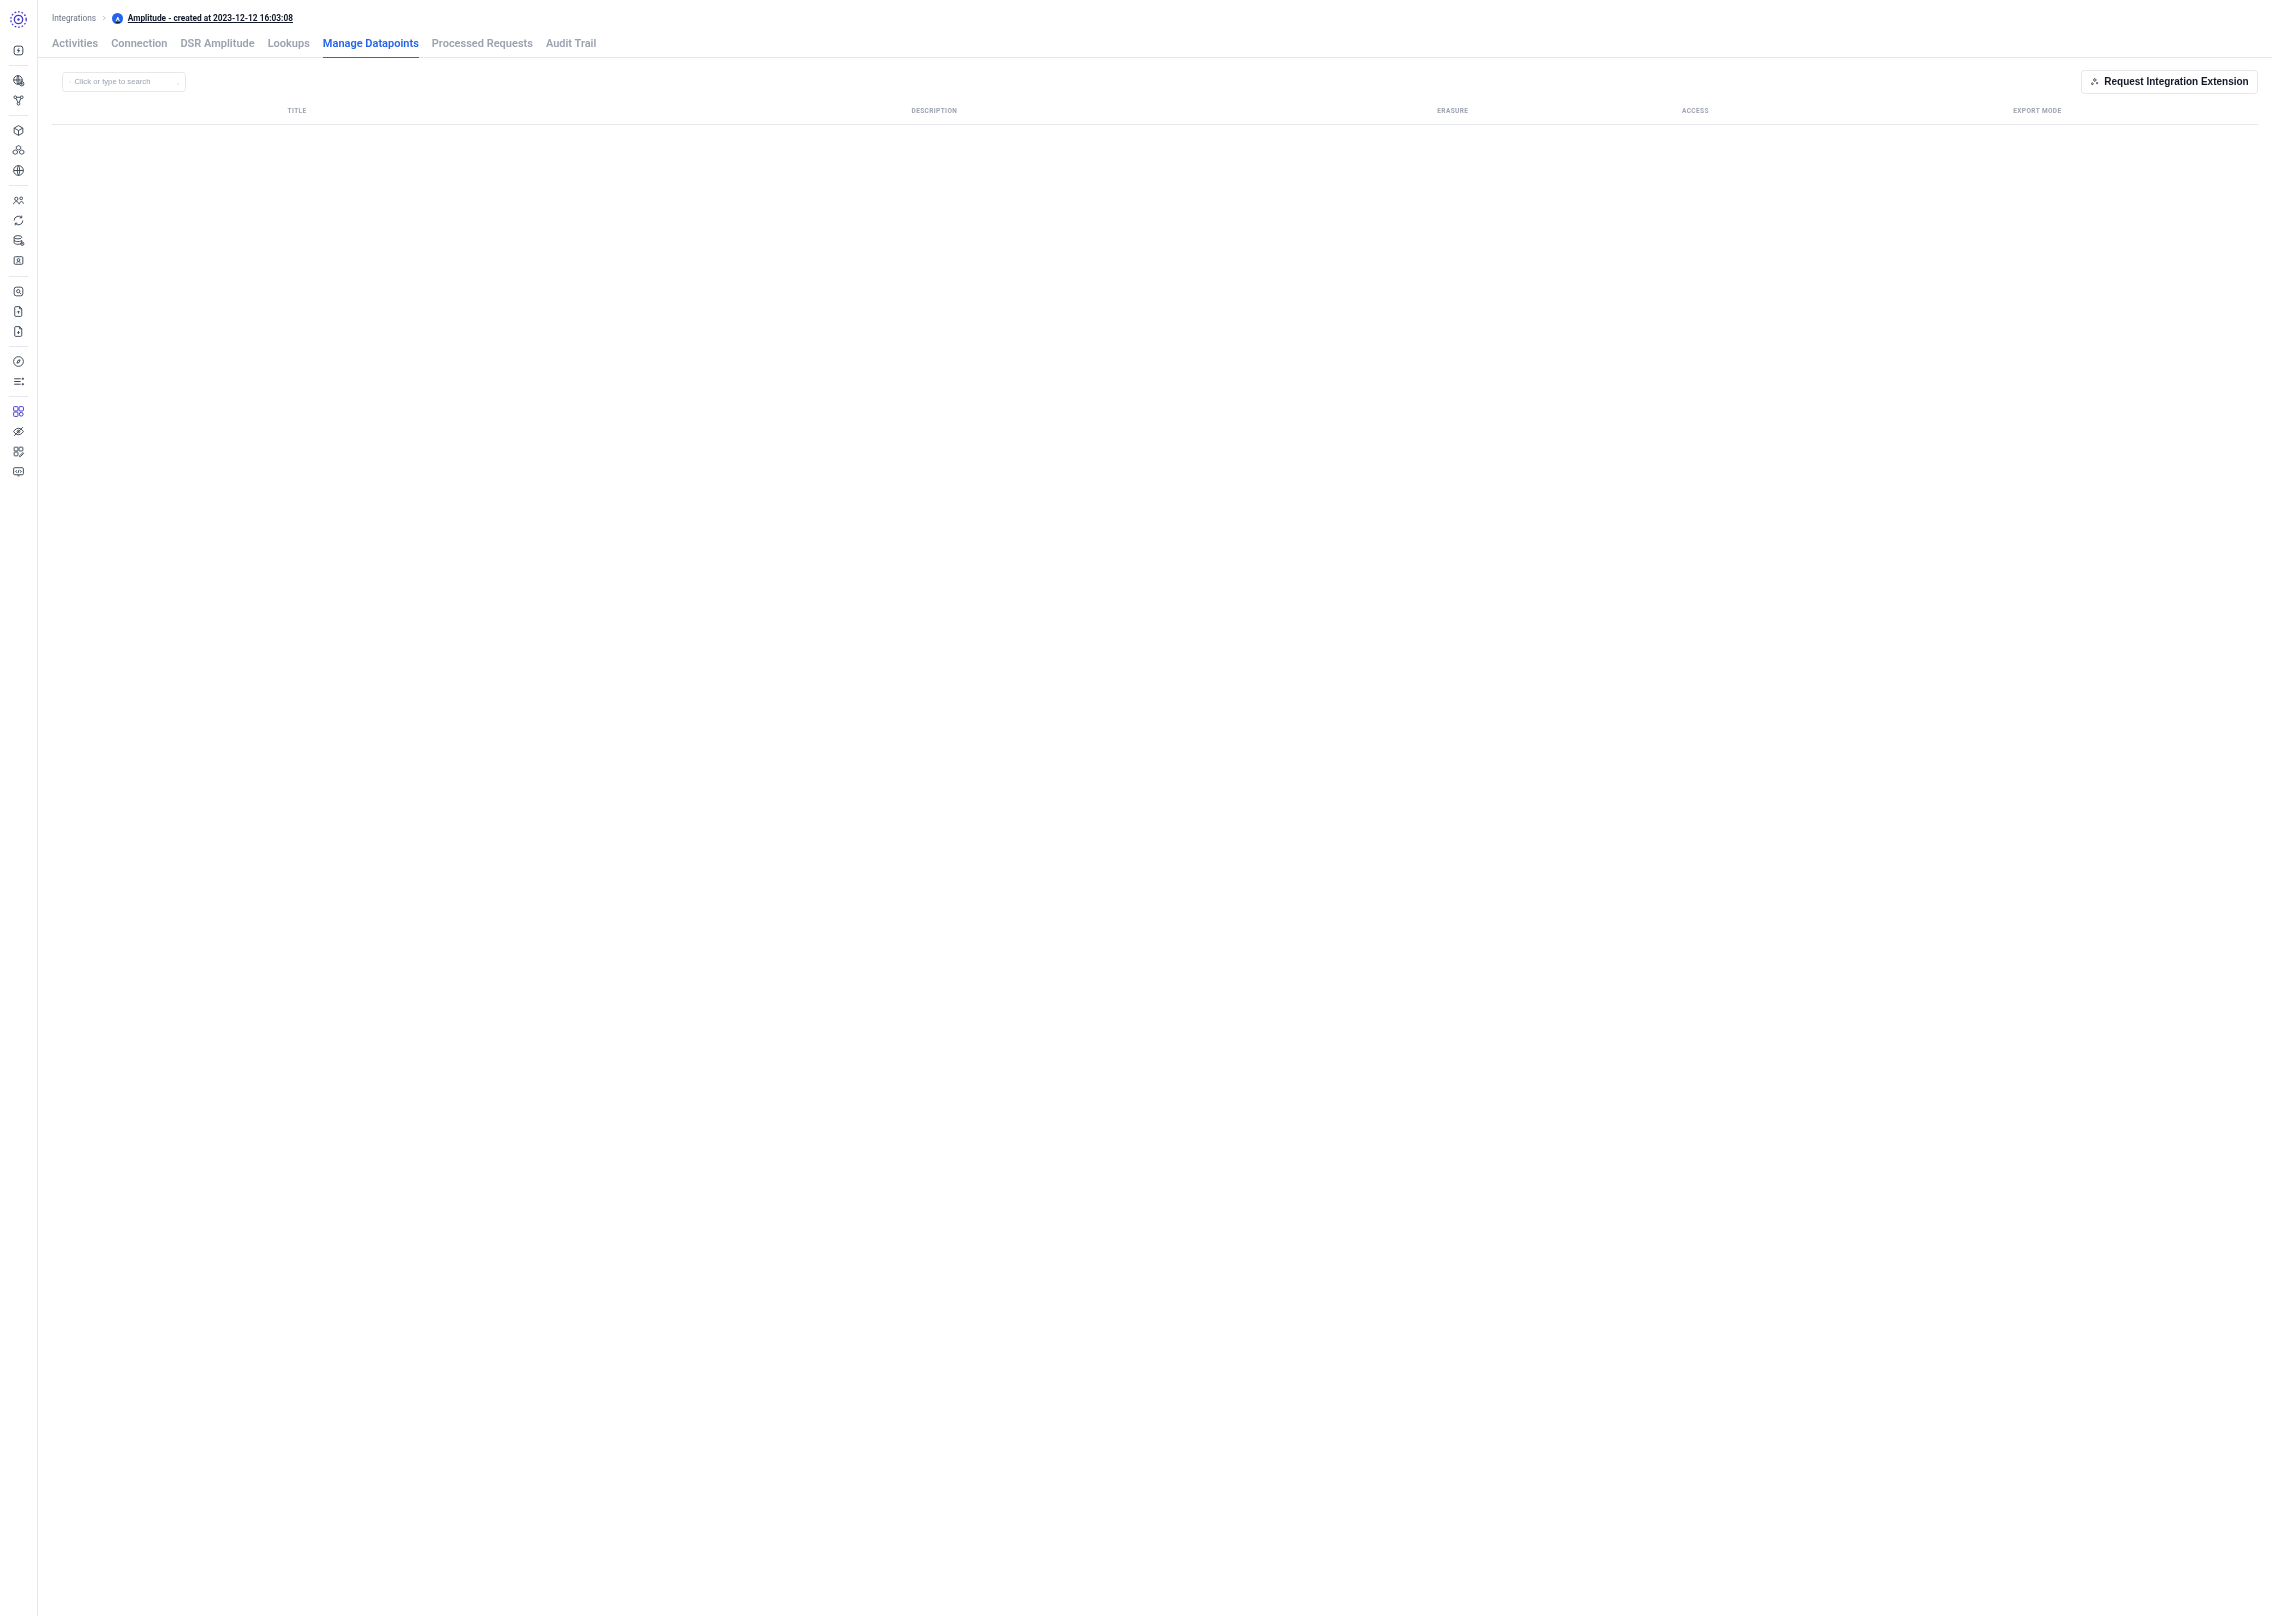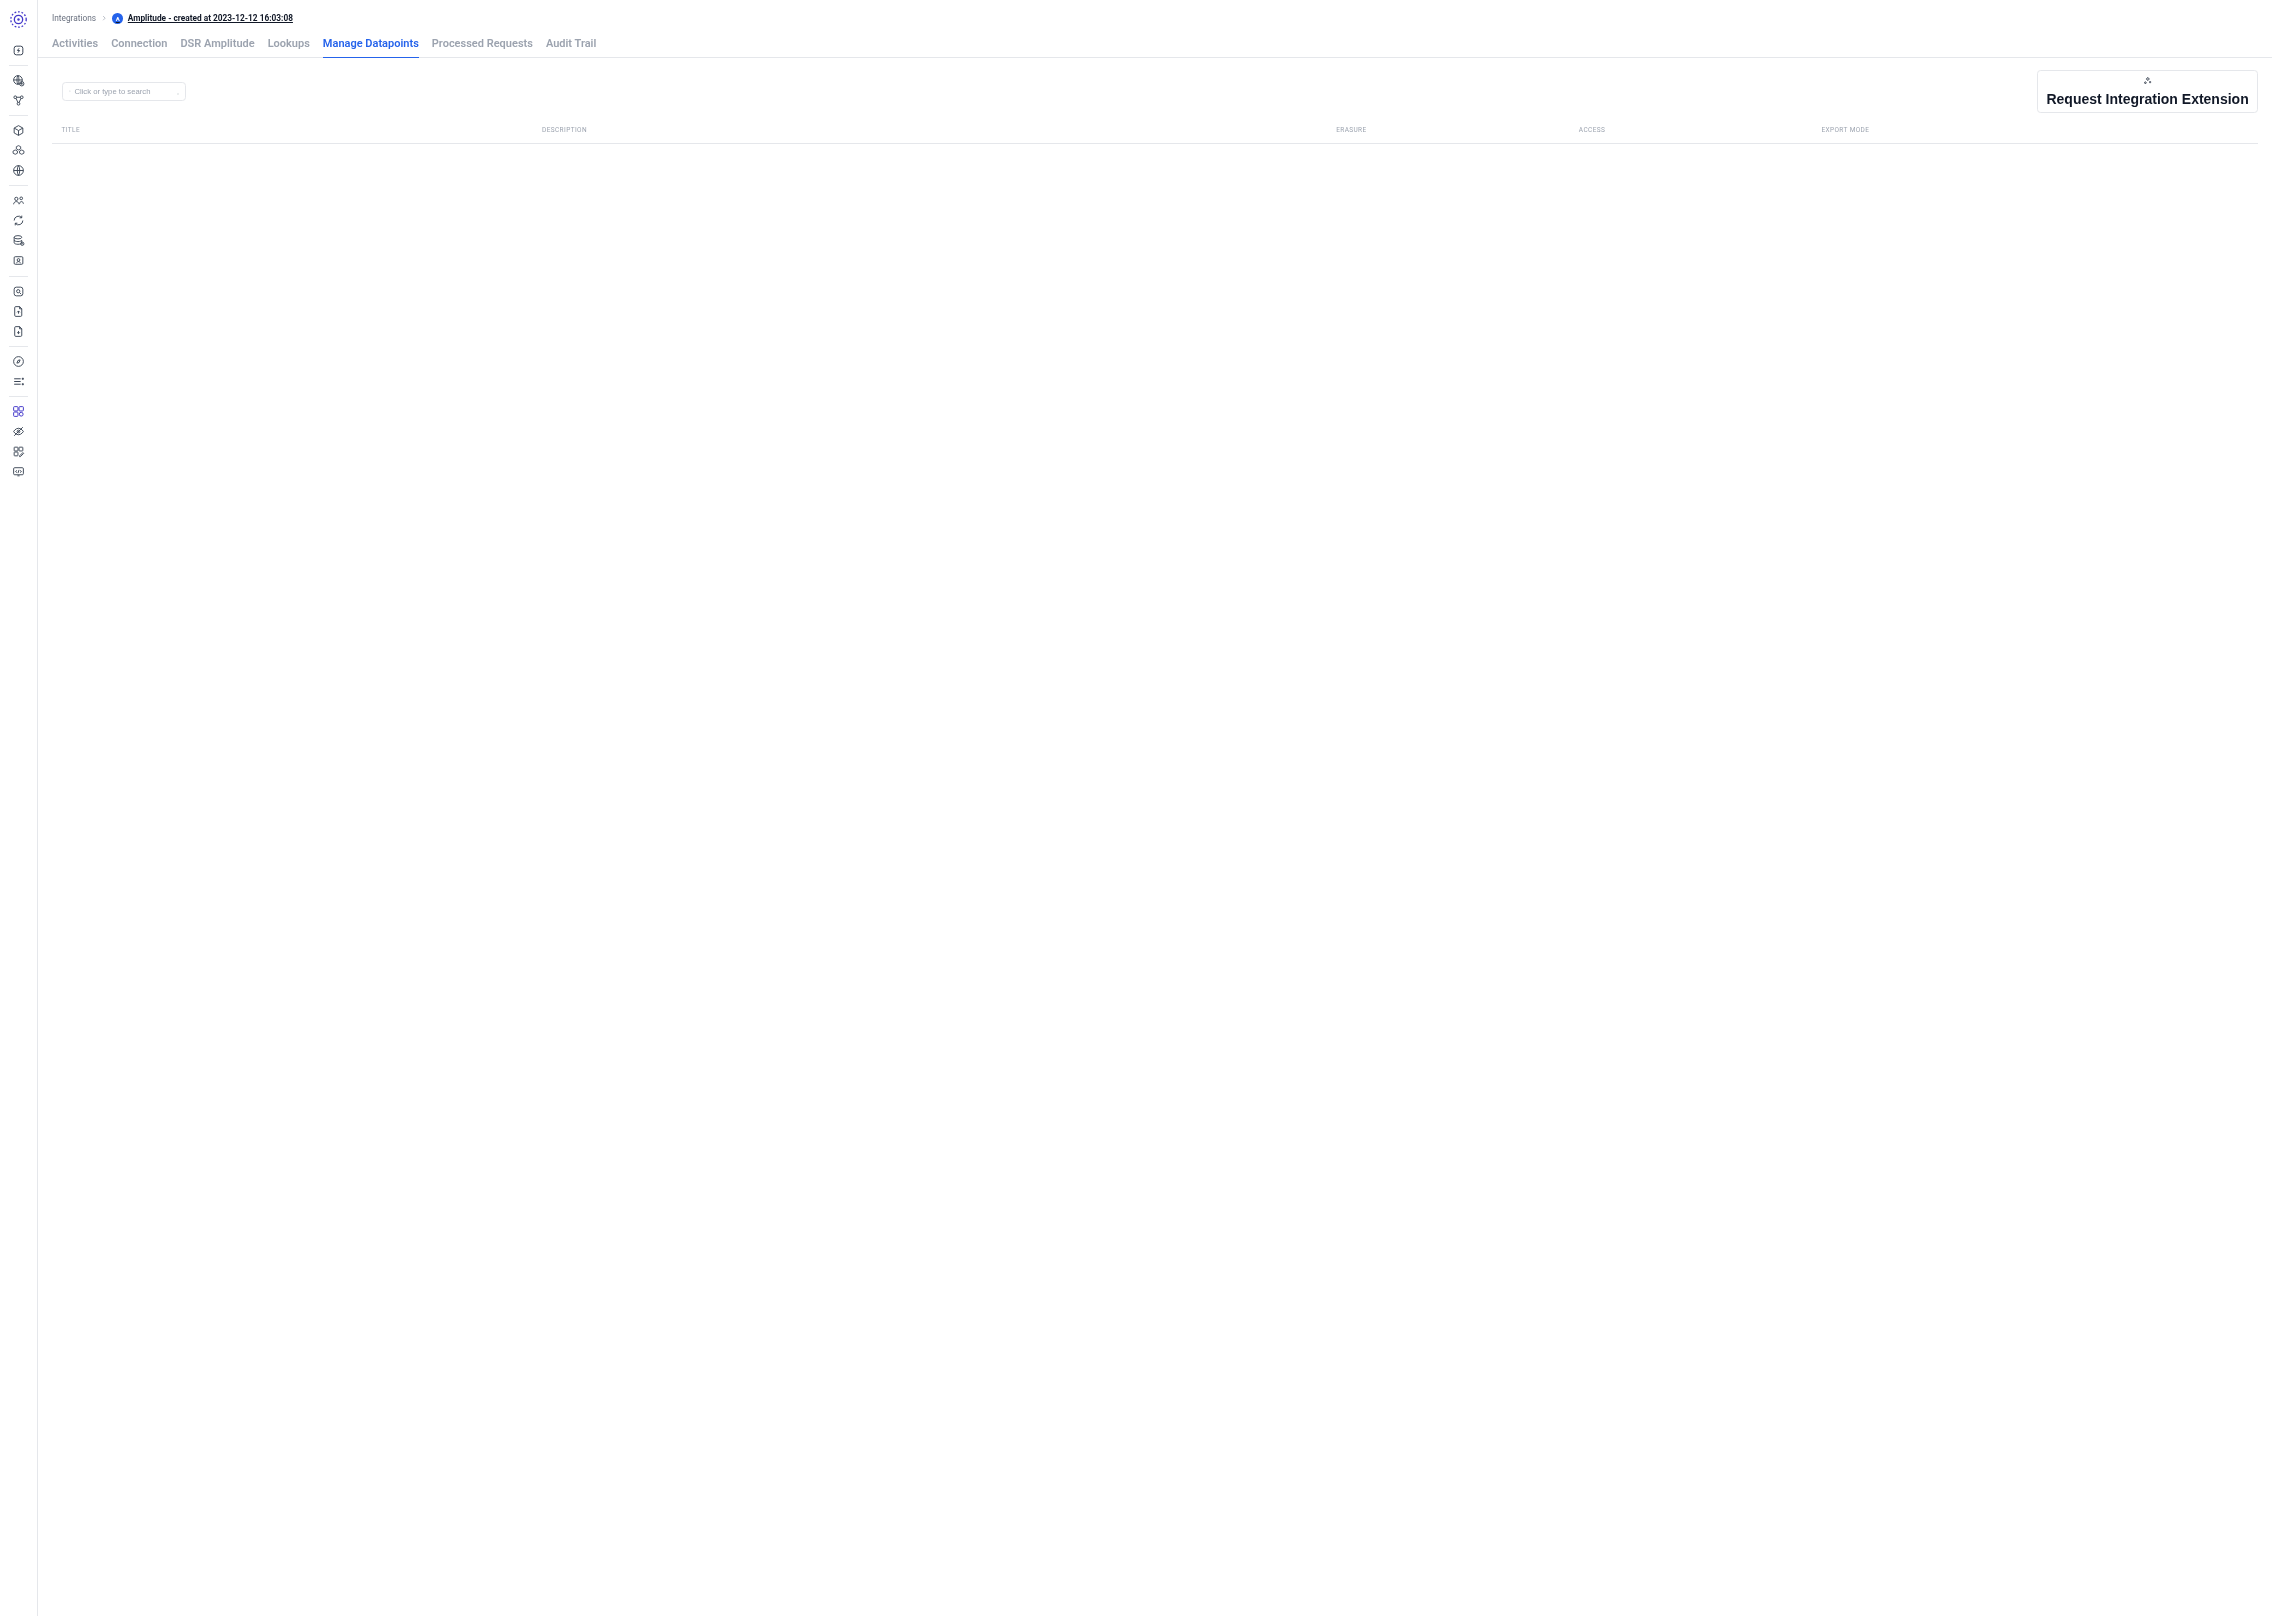--- a/index.html
+++ b/index.html
@@ -141,36 +141,35 @@
       color: #9ca3af;
       cursor: pointer;
     }
     .btn {
       display: flex;
       align-items: center;
       gap: 4.7px;
       border: 0.6px solid #e5e7eb;
       border-radius: 3.6px;
       padding: 5.3px 8.3px;
-      font-size: 14px;
+      font-size: 10px;
       font-weight: 600;
       color: #111827;
       background: #fff;
       cursor: pointer;
-      flex-direction: column;
     }
     .btn svg { width: 9.5px; height: 9.5px; color: #374151; }
 
     
     .table-wrap { padding: 0 14px; flex: 1; overflow: auto; }
     table { width: 100%; border-collapse: collapse; }
     thead th {
-      text-align: left;
+      text-align: center;
       font-size: 6.5px;
-      font-weight: 400;
+      font-weight: 700;
       letter-spacing: 0.06em;
       color: #9ca3af;
       text-transform: uppercase;
       padding: 3.6px 4.7px 9.5px 4.7px;
       border-bottom: 0.6px solid #e5e7eb;
     }
     tbody td {
       padding: 10.7px 4.7px;
       border-bottom: 0.6px solid #f3f4f6;
       font-size: 8.3px;

